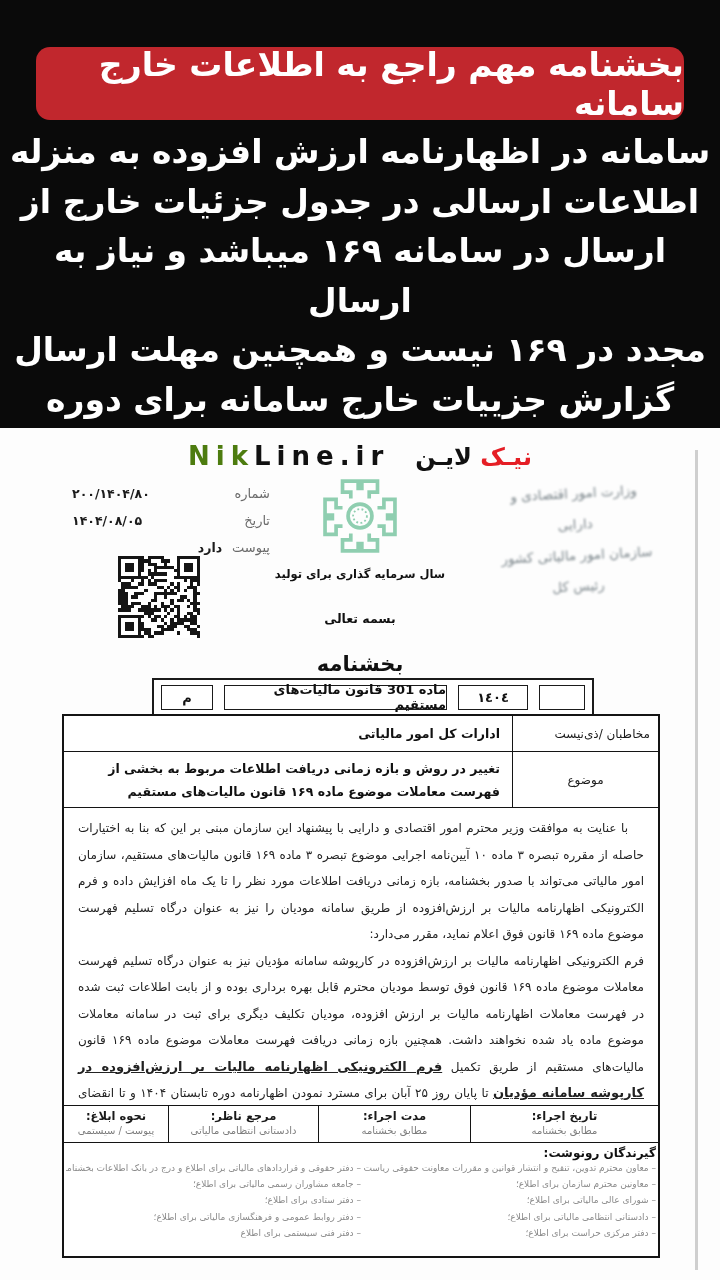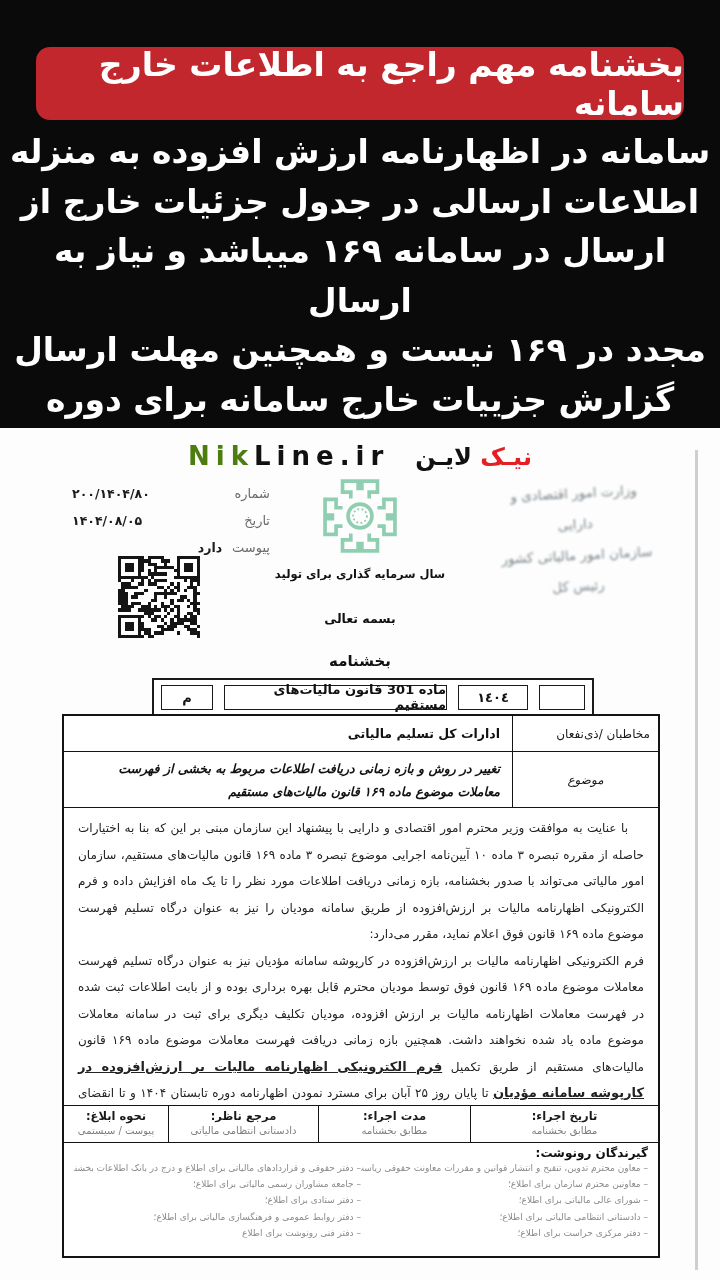--- a/index.html
+++ b/index.html
@@ -40,21 +40,21 @@
 
   .qr { position:absolute; top:128px; left:118px; width:82px; height:82px; background:#fff;
     display:grid; grid-template-rows:repeat(25,1fr); grid-template-columns:repeat(25,1fr); }
   .qr i { background:#151515; display:block; }
 
   .slogan   { position:absolute; top:139px; left:0; right:0; text-align:center;
     font-weight:bold; font-size:11.5px; color:#111; direction:rtl; }
   .bismillah{ position:absolute; top:183px; left:0; right:0; text-align:center;
     font-weight:bold; font-size:12.5px; color:#111; direction:rtl; }
   .doc-type { position:absolute; top:224px; left:0; right:0; text-align:center;
-    font-weight:bold; font-size:15px; color:#111; direction:rtl; }
+    font-weight:bold; font-size:21px; color:#111; direction:rtl; }
 
   
   .refs { position:absolute; top:250px; left:152px; right:126px; height:38px;
     border:2px solid #1b1b1b; direction:rtl; display:flex; align-items:center;
     padding:0 7px; gap:11px; background:#fff; }
   .rbox { border:1.5px solid #1b1b1b; height:25px; display:flex; align-items:center;
     justify-content:center; font-weight:bold; font-size:13px; color:#111; }
   .rbox.empty { width:46px; } .rbox.year { width:70px; }
   .rbox.subject { flex:1; } .rbox.code { width:52px; }
 
@@ -76,21 +76,21 @@
 
   
   .row-meta { display:grid; grid-template-columns:188px 152px 150px 1fr;
     border-bottom:1.5px solid #141414; height:37px; }
   .m-cell { text-align:center; padding-top:2px; }
   .m-cell:not(:last-child) { border-left:1.5px solid #141414; }
   .m-label { font-weight:bold; font-size:11.5px; color:#1a1a1a; line-height:16px; }
   .m-value { font-size:10px; color:#7d7d7d; line-height:14px; filter:blur(0.3px); }
 
   
-  .row-recip { height:113px; padding:3px 10px 0; }
+  .row-recip { height:113px; padding:3px 2px 0; }
   .recip-title { font-weight:bold; font-size:12px; color:#111; }
   .recip-cols { display:flex; }
   .recip-col { width:50%; }
   .recip-col div { font-size:9px; color:#8a8a8a; line-height:16.2px; text-align:right;
     filter:blur(0.3px); white-space:nowrap; overflow:hidden; }
   .recip-col div::before { content:"– "; }
 </style>
 </head>
 <body>
 
@@ -487,25 +487,25 @@
   <div class="refs">
     <span class="rbox empty"></span>
     <span class="rbox year">١٤٠٤</span>
     <span class="rbox subject">ماده 301 قانون مالیات‌های مستقیم</span>
     <span class="rbox code">م</span>
   </div>
 
   <div class="main-table">
 
     <div class="t-row" style="height:36px;">
-      <div class="t-label">مخاطبان /ذی‌نفعان</div>
-      <div class="t-content">ادارات کل تسلیم مالیاتی</div>
-    </div>
-
-    <div class="t-row" style="min-height:56px;font-style:italic;">
+      <div class="t-label">مخاطبان /ذی‌نیست</div>
+      <div class="t-content">ادارات کل امور مالیاتی</div>
+    </div>
+
+    <div class="t-row" style="min-height:56px;">
       <div class="t-label center">موضوع</div>
       <div class="t-content">تغییر در روش و بازه زمانی دریافت اطلاعات مربوط به بخشی از فهرست معاملات موضوع ماده ۱۶۹ قانون مالیات‌های مستقیم</div>
     </div>
 
     <div class="row-body">
       <p class="first">با عنایت به موافقت وزیر محترم امور اقتصادی و دارایی با پیشنهاد این سازمان مبنی بر این که بنا به اختیارات حاصله از مقرره تبصره ۳ ماده ۱۰ آیین‌نامه اجرایی موضوع تبصره ۳ ماده ۱۶۹ قانون مالیات‌های مستقیم، سازمان امور مالیاتی می‌تواند با صدور بخشنامه، بازه زمانی دریافت اطلاعات مورد نظر را تا یک ماه افزایش داده و فرم الکترونیکی اظهارنامه مالیات بر ارزش‌افزوده از طریق سامانه مودیان را نیز به عنوان درگاه تسلیم فهرست موضوع ماده ۱۶۹ قانون فوق اعلام نماید، مقرر می‌دارد:</p>
       <p><span>فرم الکترونیکی اظهارنامه مالیات بر ارزش‌افزوده در کارپوشه سامانه مؤدیان نیز به عنوان درگاه تسلیم فهرست معاملات موضوع ماده ۱۶۹ قانون فوق توسط مودیان محترم قابل بهره برداری بوده و از بابت اطلاعات ثبت شده در فهرست معاملات اظهارنامه مالیات بر ارزش افزوده، مودیان تکلیف دیگری برای ثبت در سامانه معاملات موضوع ماده یاد شده نخواهند داشت. همچنین بازه زمانی دریافت فهرست معاملات موضوع ماده ۱۶۹ قانون مالیات‌های مستقیم از طریق تکمیل </span><span class="emph">فرم الکترونیکی اظهارنامه مالیات بر ارزش‌افزوده در کارپوشه سامانه مؤدیان</span><span> تا پایان روز ۲۵ آبان برای مسترد نمودن اظهارنامه دوره تابستان ۱۴۰۴ و تا انقضای مهلت مسترد نمودن اظهارنامه دوره پاییز سال ۱۴۰۴ که سازمان اعلام می‌کند، افزایش می‌یابد.</span></p>
 
     </div>
 
@@ -536,19 +536,19 @@
           <div>معاونین محترم سازمان برای اطلاع؛</div>
           <div>شورای عالی مالیاتی برای اطلاع؛</div>
           <div>دادستانی انتظامی مالیاتی برای اطلاع؛</div>
           <div>دفتر مرکزی حراست برای اطلاع؛</div>
         </div>
         <div class="recip-col">
           <div>دفتر حقوقی و قراردادهای مالیاتی برای اطلاع و درج در بانک اطلاعات بخشنامه‌ها؛</div>
           <div>جامعه مشاوران رسمی مالیاتی برای اطلاع؛</div>
           <div>دفتر ستادی برای اطلاع؛</div>
           <div>دفتر روابط عمومی و فرهنگسازی مالیاتی برای اطلاع؛</div>
-          <div>دفتر فنی رونوشت برای اطلاع</div>
+          <div>دفتر فنی سیستمی برای اطلاع</div>
         </div>
       </div>
     </div>
 
   </div>
 </div>
 
 </body></html>

